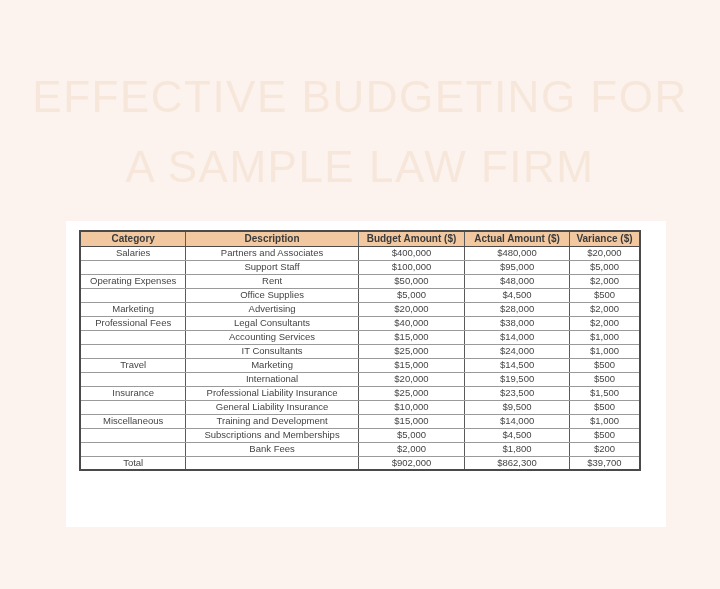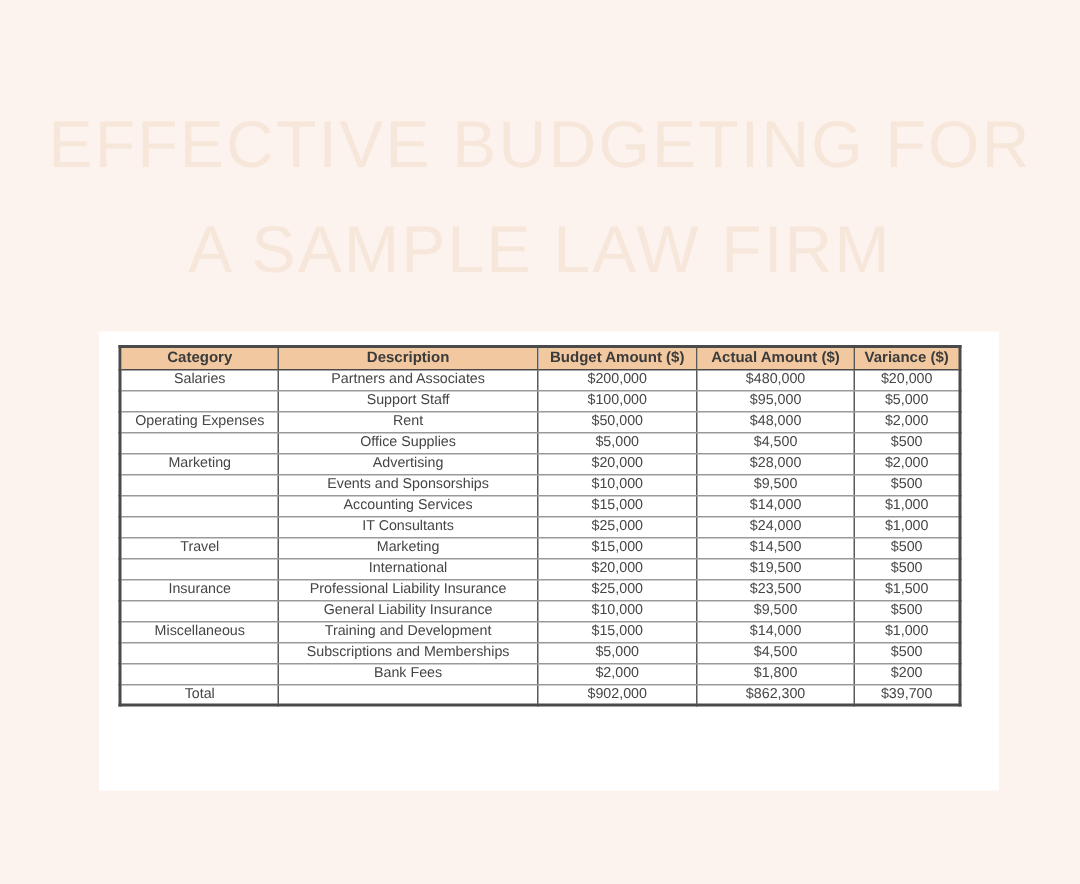--- a/index.html
+++ b/index.html
@@ -92,21 +92,21 @@
         <th>Description</th>
         <th>Budget Amount ($)</th>
         <th>Actual Amount ($)</th>
         <th>Variance ($)</th>
       </tr>
     </thead>
     <tbody>
         <tr>
           <td>Salaries</td>
           <td>Partners and Associates</td>
-          <td>$200,000</td>
+          <td>$400,000</td>
           <td>$480,000</td>
           <td>$20,000</td>
         </tr>
         <tr>
           <td></td>
           <td>Support Staff</td>
           <td>$100,000</td>
           <td>$95,000</td>
           <td>$5,000</td>
         </tr>
@@ -125,25 +125,25 @@
           <td>$500</td>
         </tr>
         <tr>
           <td>Marketing</td>
           <td>Advertising</td>
           <td>$20,000</td>
           <td>$28,000</td>
           <td>$2,000</td>
         </tr>
         <tr>
-          <td></td>
-          <td>Events and Sponsorships</td>
-          <td>$10,000</td>
-          <td>$9,500</td>
-          <td>$500</td>
+          <td>Professional Fees</td>
+          <td>Legal Consultants</td>
+          <td>$40,000</td>
+          <td>$38,000</td>
+          <td>$2,000</td>
         </tr>
         <tr>
           <td></td>
           <td>Accounting Services</td>
           <td>$15,000</td>
           <td>$14,000</td>
           <td>$1,000</td>
         </tr>
         <tr>
           <td></td>

